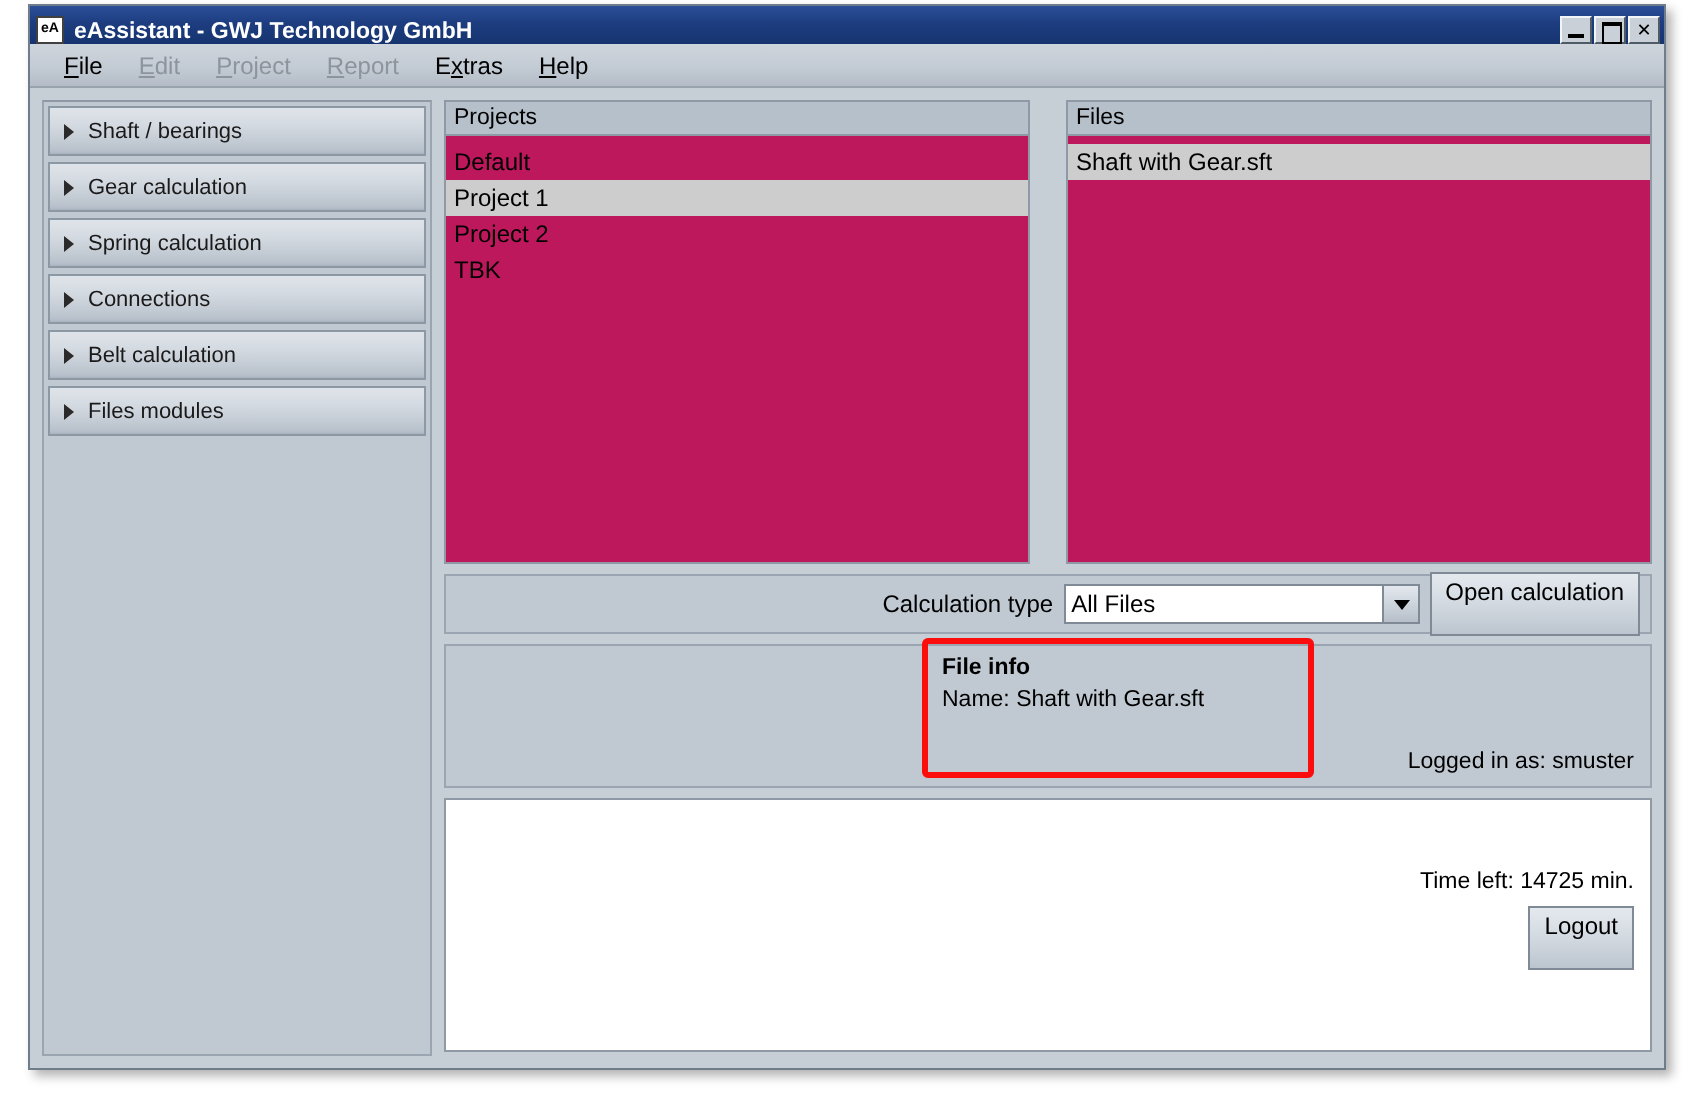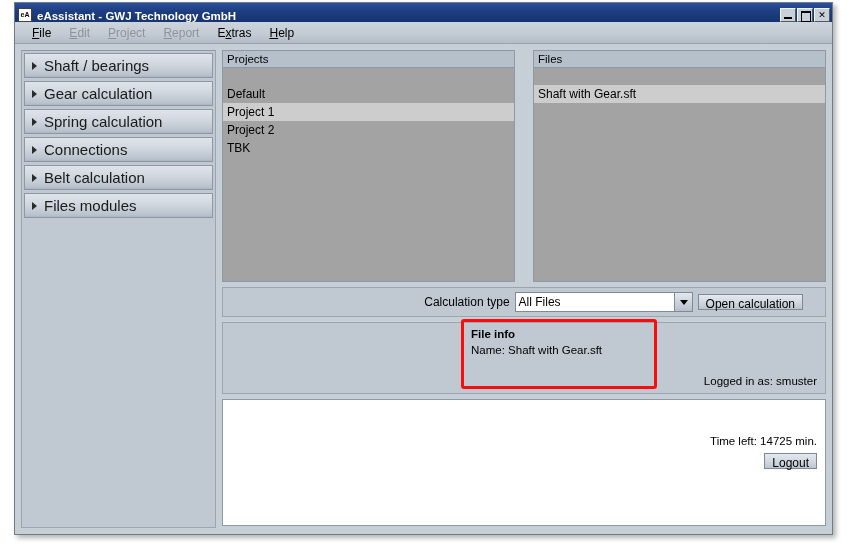--- a/index.html
+++ b/index.html
@@ -132,21 +132,21 @@
     flex: none;
   }
   .side-btn {
     height: 25px;
     margin-bottom: 3px;
     background: linear-gradient(to bottom, #dfe4ea 0%, #d3d9e0 40%, #b9c2cc 92%, #aab4bf 100%);
     border: 1px solid #8c98a4;
     display: flex;
     align-items: center;
     padding-left: 7px;
-    font-size: 15px;
+    font-size: 11px;
     color: #1a1a1a;
     cursor: default;
     flex: none;
   }
   .tri {
     width: 0; height: 0;
     border-left: 5px solid #2a2a2a;
     border-top: 4px solid transparent;
     border-bottom: 4px solid transparent;
     margin-right: 7px;
@@ -181,44 +181,44 @@
     background: #b6c0cb;
     border-bottom: 1px solid #8e99a5;
     font-size: 11.5px;
     color: #000;
     padding: 2px 0 2px 4px;
     height: 17px;
     flex: none;
   }
   .list-body {
     flex: 1;
-    background: #a3a3a3;
+    background: #be185d;
     overflow: hidden;
-    padding-top: 17px;
+    padding-top: 4px;
   }
   .list-row {
     font-size: 12px;
     color: #000;
     padding: 1px 0 1px 4px;
     height: 18px;
     line-height: 16px;
     cursor: default;
     white-space: nowrap;
   }
   .list-row.selected { background: #cdcdcd; }
 
   
   #calctype-bar {
     height: 30px;
     background: #c0c9d2;
     border: 1px solid #9aa5b1;
     display: flex;
     align-items: center;
     justify-content: flex-end;
-    padding-right: 22px;
+    padding-right: 5px;
     gap: 5px;
     flex: none;
   }
   #calctype-label { font-size: 12px; color: #000; }
   #calctype-combo {
     width: 178px; height: 20px;
     display: flex;
     border: 1px solid #7f8a96;
     background: #ffffff;
     align-items: stretch;
@@ -246,21 +246,21 @@
     border-left: 4px solid transparent;
     border-right: 4px solid transparent;
     border-top: 5px solid #000;
   }
   .std-btn {
     background: linear-gradient(to bottom, #e4e9ee 0%, #d2d9e0 50%, #bcc5cf 100%);
     border: 1px solid #7f8a96;
     font-size: 12px;
     color: #000;
     padding: 2px 7px;
-    height: 16px;
+    height: 32px;
     line-height: 15px;
     cursor: default;
     white-space: nowrap;
   }
 
   
   #info-bar {
     height: 72px;
     background: #c0c9d2;
     border: 1px solid #9aa5b1;

